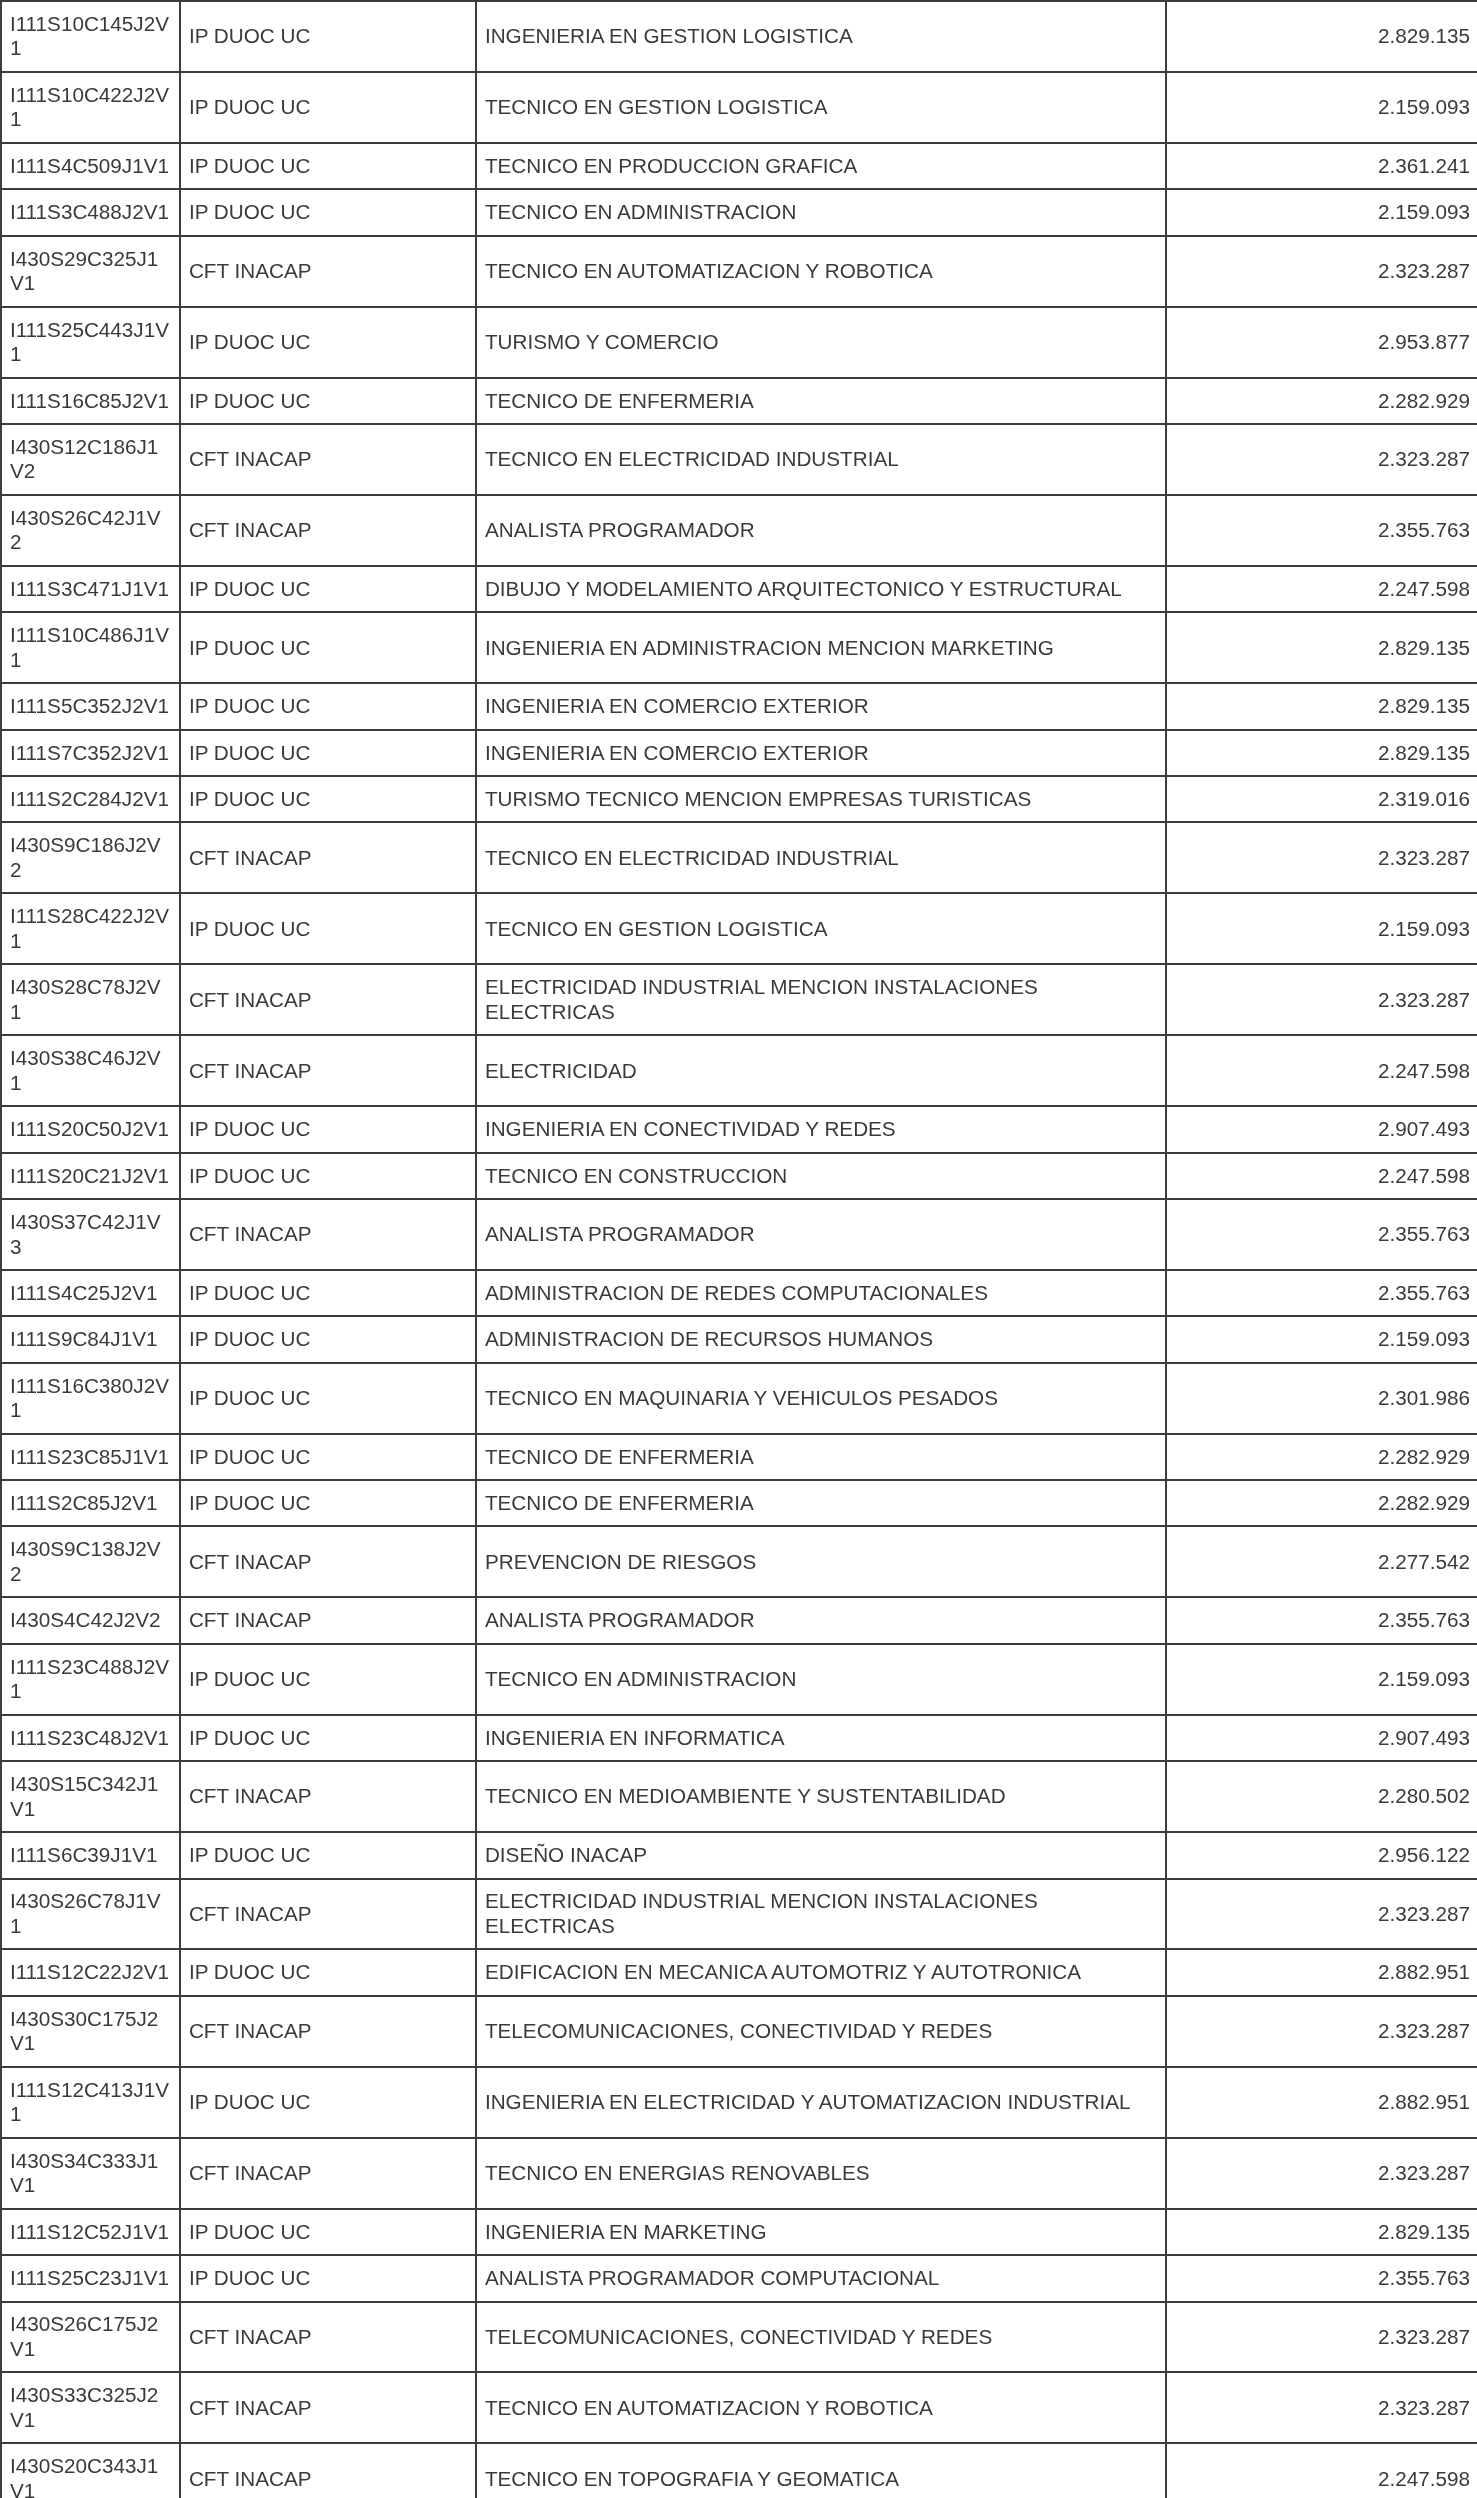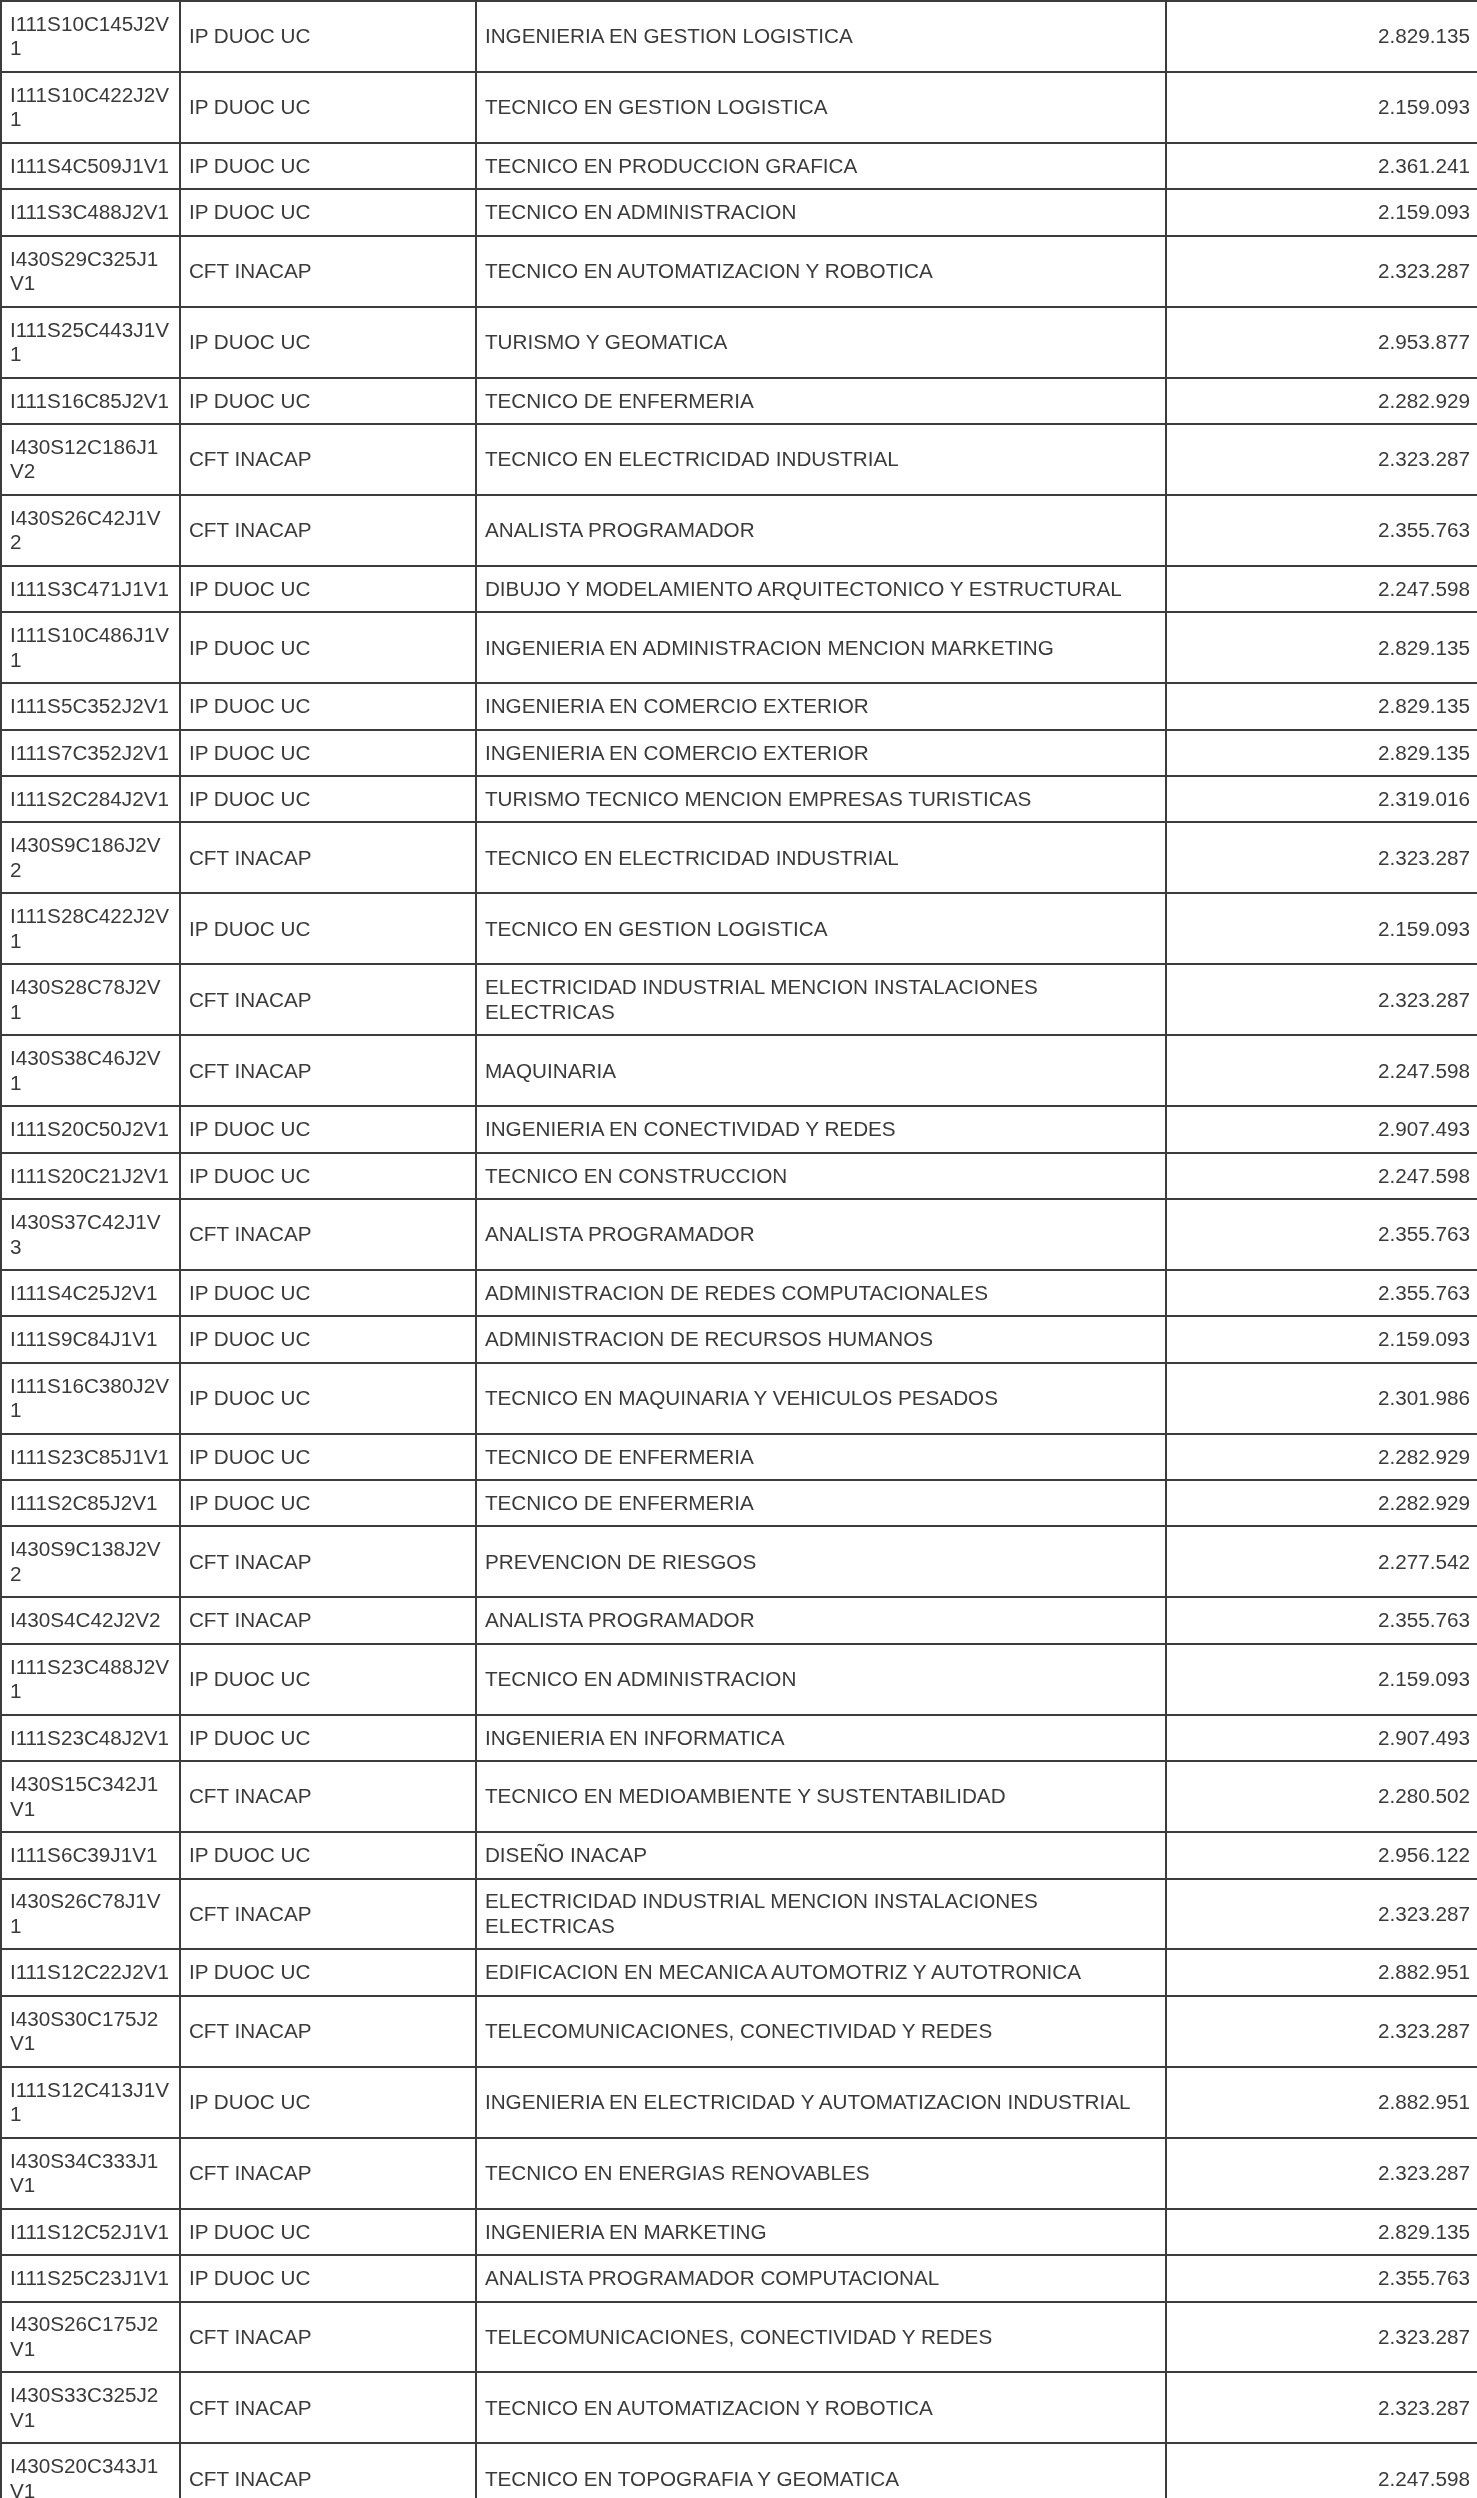--- a/index.html
+++ b/index.html
@@ -86,21 +86,21 @@
   <tr>
     <td class="col-code">I430S29C325J1V1</td>
     <td class="col-inst">CFT INACAP</td>
     <td class="col-prog">TECNICO EN AUTOMATIZACION Y ROBOTICA</td>
     <td class="col-value">2.323.287</td>
   </tr>
 
   <tr>
     <td class="col-code">I111S25C443J1V1</td>
     <td class="col-inst">IP DUOC UC</td>
-    <td class="col-prog">TURISMO Y GEOMATICA</td>
+    <td class="col-prog">TURISMO Y COMERCIO</td>
     <td class="col-value">2.953.877</td>
   </tr>
 
   <tr>
     <td class="col-code">I111S16C85J2V1</td>
     <td class="col-inst">IP DUOC UC</td>
     <td class="col-prog">TECNICO DE ENFERMERIA</td>
     <td class="col-value">2.282.929</td>
   </tr>
 
@@ -170,21 +170,21 @@
   <tr>
     <td class="col-code">I430S28C78J2V1</td>
     <td class="col-inst">CFT INACAP</td>
     <td class="col-prog">ELECTRICIDAD INDUSTRIAL MENCION INSTALACIONES ELECTRICAS</td>
     <td class="col-value">2.323.287</td>
   </tr>
 
   <tr>
     <td class="col-code">I430S38C46J2V1</td>
     <td class="col-inst">CFT INACAP</td>
-    <td class="col-prog">MAQUINARIA</td>
+    <td class="col-prog">ELECTRICIDAD</td>
     <td class="col-value">2.247.598</td>
   </tr>
 
   <tr>
     <td class="col-code">I111S20C50J2V1</td>
     <td class="col-inst">IP DUOC UC</td>
     <td class="col-prog">INGENIERIA EN CONECTIVIDAD Y REDES</td>
     <td class="col-value">2.907.493</td>
   </tr>
 

